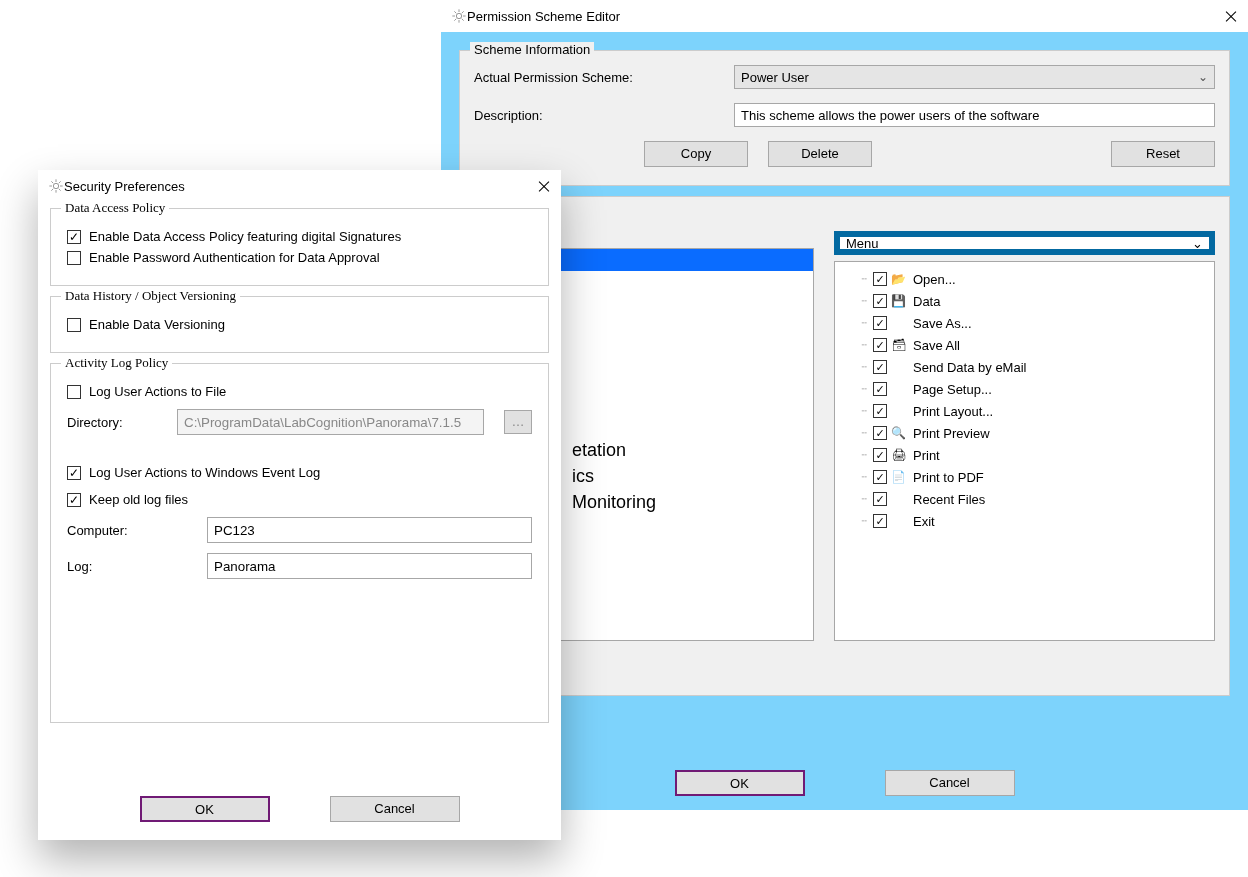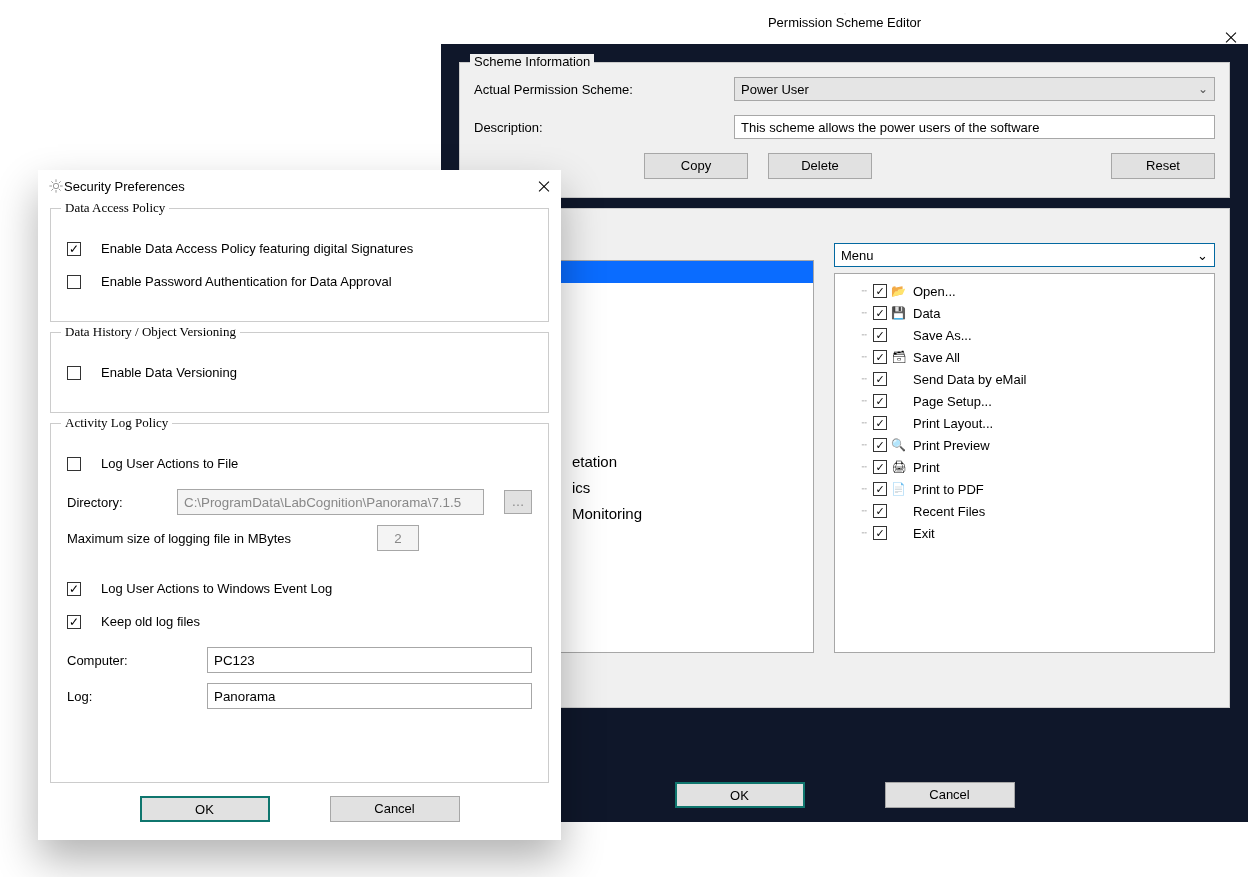--- a/index.html
+++ b/index.html
@@ -1,59 +1,59 @@
 <!DOCTYPE html>
 <html><head>
 <meta charset="utf-8">
 <style>
   * { box-sizing: border-box; }
   html, body { margin:0; padding:0; width:1248px; height:877px; font-family:"Segoe UI",Arial,sans-serif; font-size:13px; color:#000; background:#fff; }
 
   
   .scheme-window { position:absolute; left:441px; top:0; width:807px; height:810px; background:#fff; }
-  .scheme-titlebar { display:flex; align-items:center; height:44px; padding:13px 10px;flex-direction:column; }
+  .scheme-titlebar { display:flex; align-items:center; height:32px; padding:13px 10px; }
   .close-x { margin-left:auto; width:14px; height:14px; cursor:pointer; }
   .close-x::before, .close-x::after { content:""; position:absolute; width:14px; height:1px; background:#000; }
   .close-x { position:relative; }
   .close-x::before { transform:rotate(45deg); top:7px; left:0;}
   .close-x::after  { transform:rotate(-45deg); top:7px; left:0;}
-  .scheme-body { padding:18px 18px 0 18px; background:#0f172a; height:calc(100% - 32px); position:relative;}
+  .scheme-body { padding:18px 18px 0 18px; background:#7dd3fc; height:calc(100% - 32px); position:relative;}
   .groupbox { border:1px solid #ccc; padding:14px; margin-bottom:10px; position:relative; background:#f0f0f0;}
   .groupbox > .legend { position:absolute; top:-9px; left:10px; background:#f0f0f0; padding:0 4px; }
   .scheme-row { display:flex; align-items:center; margin-bottom:14px;}
   .scheme-row label { width:260px; }
   .combo, .textbox { flex:1; height:24px; border:1px solid #a7a7a7; background:#fff; padding:0 6px; display:flex; align-items:center; }
   .combo { background:#e5e5e5; justify-content:space-between; }
   .combo .chev { font-size:12px; color:#555; }
   .button-row { display:flex; gap:60px; margin-top:6px; margin-bottom:4px;}
   .winbtn { height:26px; min-width:104px; border:1px solid #a7a7a7; background:#e1e1e1; text-align:center; line-height:24px; cursor:pointer; }
-  .accentbtn { border:2px solid #0f766e; background:#e1e1e1; }
+  .accentbtn { border:2px solid #701a75; background:#e1e1e1; }
 
   .perm-body { display:flex; gap:20px; height:430px; }
   .left-list { border:1px solid #a7a7a7; background:#fff; width:340px; height:100%; overflow:hidden;}
   .left-list .selected-row { background:#0a6cff; height:22px; width:100%; }
-  .left-below { font-size:15px; margin:10px 2px; line-height:26px;}
+  .left-below { font-size:18px; margin:10px 2px; line-height:26px;}
   .perm-right { flex:1; display:flex; flex-direction:column; gap:6px;}
-  .menu-combo { width:100%; height:24px; border:1px solid #0369a1; background:#fff; display:flex; justify-content:space-between; align-items:center; padding:0 6px;}
+  .menu-combo { width:100%; height:24px; border:6px solid #0369a1; background:#fff; display:flex; justify-content:space-between; align-items:center; padding:0 6px;}
   .tree { border:1px solid #a7a7a7; background:#fff; flex:1; padding:6px 4px; overflow:hidden;}
   .tree-item { display:flex; align-items:center; height:22px; gap:4px; margin-left:20px;}
   .tree-item .dots { color:#999; font-size:9px; letter-spacing:2px; width:10px; text-align:right;}
   .tree-item .chk { width:14px; height:14px; border:1px solid #333; display:flex; align-items:center; justify-content:center; font-size:11px; background:#fff;}
   .tree-item .ico { width:16px; height:16px; display:flex; align-items:center; justify-content:center; font-size:12px;}
   .tree-item .lbl { margin-left:2px;}
 
   .scheme-footer { position:absolute; bottom:14px; left:0; right:0; display:flex; justify-content:center; gap:80px;}
 
   
   .sec-window { position:absolute; left:38px; top:170px; width:523px; height:670px; background:#fff; box-shadow:0 20px 40px rgba(0,0,0,0.3); }
   .titlebar { display:flex; align-items:center; height:32px; padding:0 10px;}
   .sec-body { padding:6px 12px 0 12px; }
   .sec-body .groupbox { background:#fff; }
   .sec-body .groupbox > .legend { background:#fff;font-family:Liberation Serif, serif; }
-  .chk-row { display:flex; align-items:center; gap:20px; margin:18px 2px;}
+  .chk-row { display:flex; align-items:center; gap:8px; margin:6px 2px;}
   .wincheck { width:14px; height:14px; border:1px solid #333; display:flex; align-items:center; justify-content:center; font-size:11px; cursor:pointer; background:#fff;}
   .wincheck.checked::after { content:"✓"; font-size:12px; color:#000;}
   .form-row { display:flex; align-items:center; gap:20px; margin:10px 2px;}
   .form-row label { width:90px; }
   .textfield { height:24px; border:1px solid #a7a7a7; padding:12px 6px; background:#fff; }
   .textfield.disabled { background:#f4f4f4; color:#888;}
   .browsebtn { width:28px; height:24px; border:1px solid #a7a7a7; background:#e1e1e1; text-align:center; line-height:22px; color:#888; cursor:pointer;}
   .short-field { width:42px; text-align:center;}
 
   .sec-footer { position:absolute; bottom:18px; left:0; right:0; display:flex; justify-content:center; gap:60px;}
@@ -257,24 +257,20 @@
       <span class="legend">Activity Log Policy</span>
       <div class="chk-row">
         <span class="wincheck"></span>
         <span>Log User Actions to File</span>
       </div>
       <div class="form-row">
         <label>Directory:</label>
         <input class="textfield disabled" style="flex: 1 1 0%;" disabled="" value="C:\ProgramData\LabCognition\Panorama\7.1.5">
         <div class="browsebtn">…</div>
       </div>
-      <div class="form-row">
-        <label style="width:290px;">Maximum size of logging file in MBytes</label>
-        <input class="textfield disabled short-field" disabled="" value="2" style="">
-      </div>
       <div class="chk-row" style="margin-top:30px;">
         <span class="wincheck checked"></span>
         <span>Log User Actions to Windows Event Log</span>
       </div>
       <div class="chk-row" style="margin-top:12px;">
         <span class="wincheck checked"></span>
         <span>Keep old log files</span>
       </div>
       <div class="form-row">
         <label style="width:120px;">Computer:</label>

